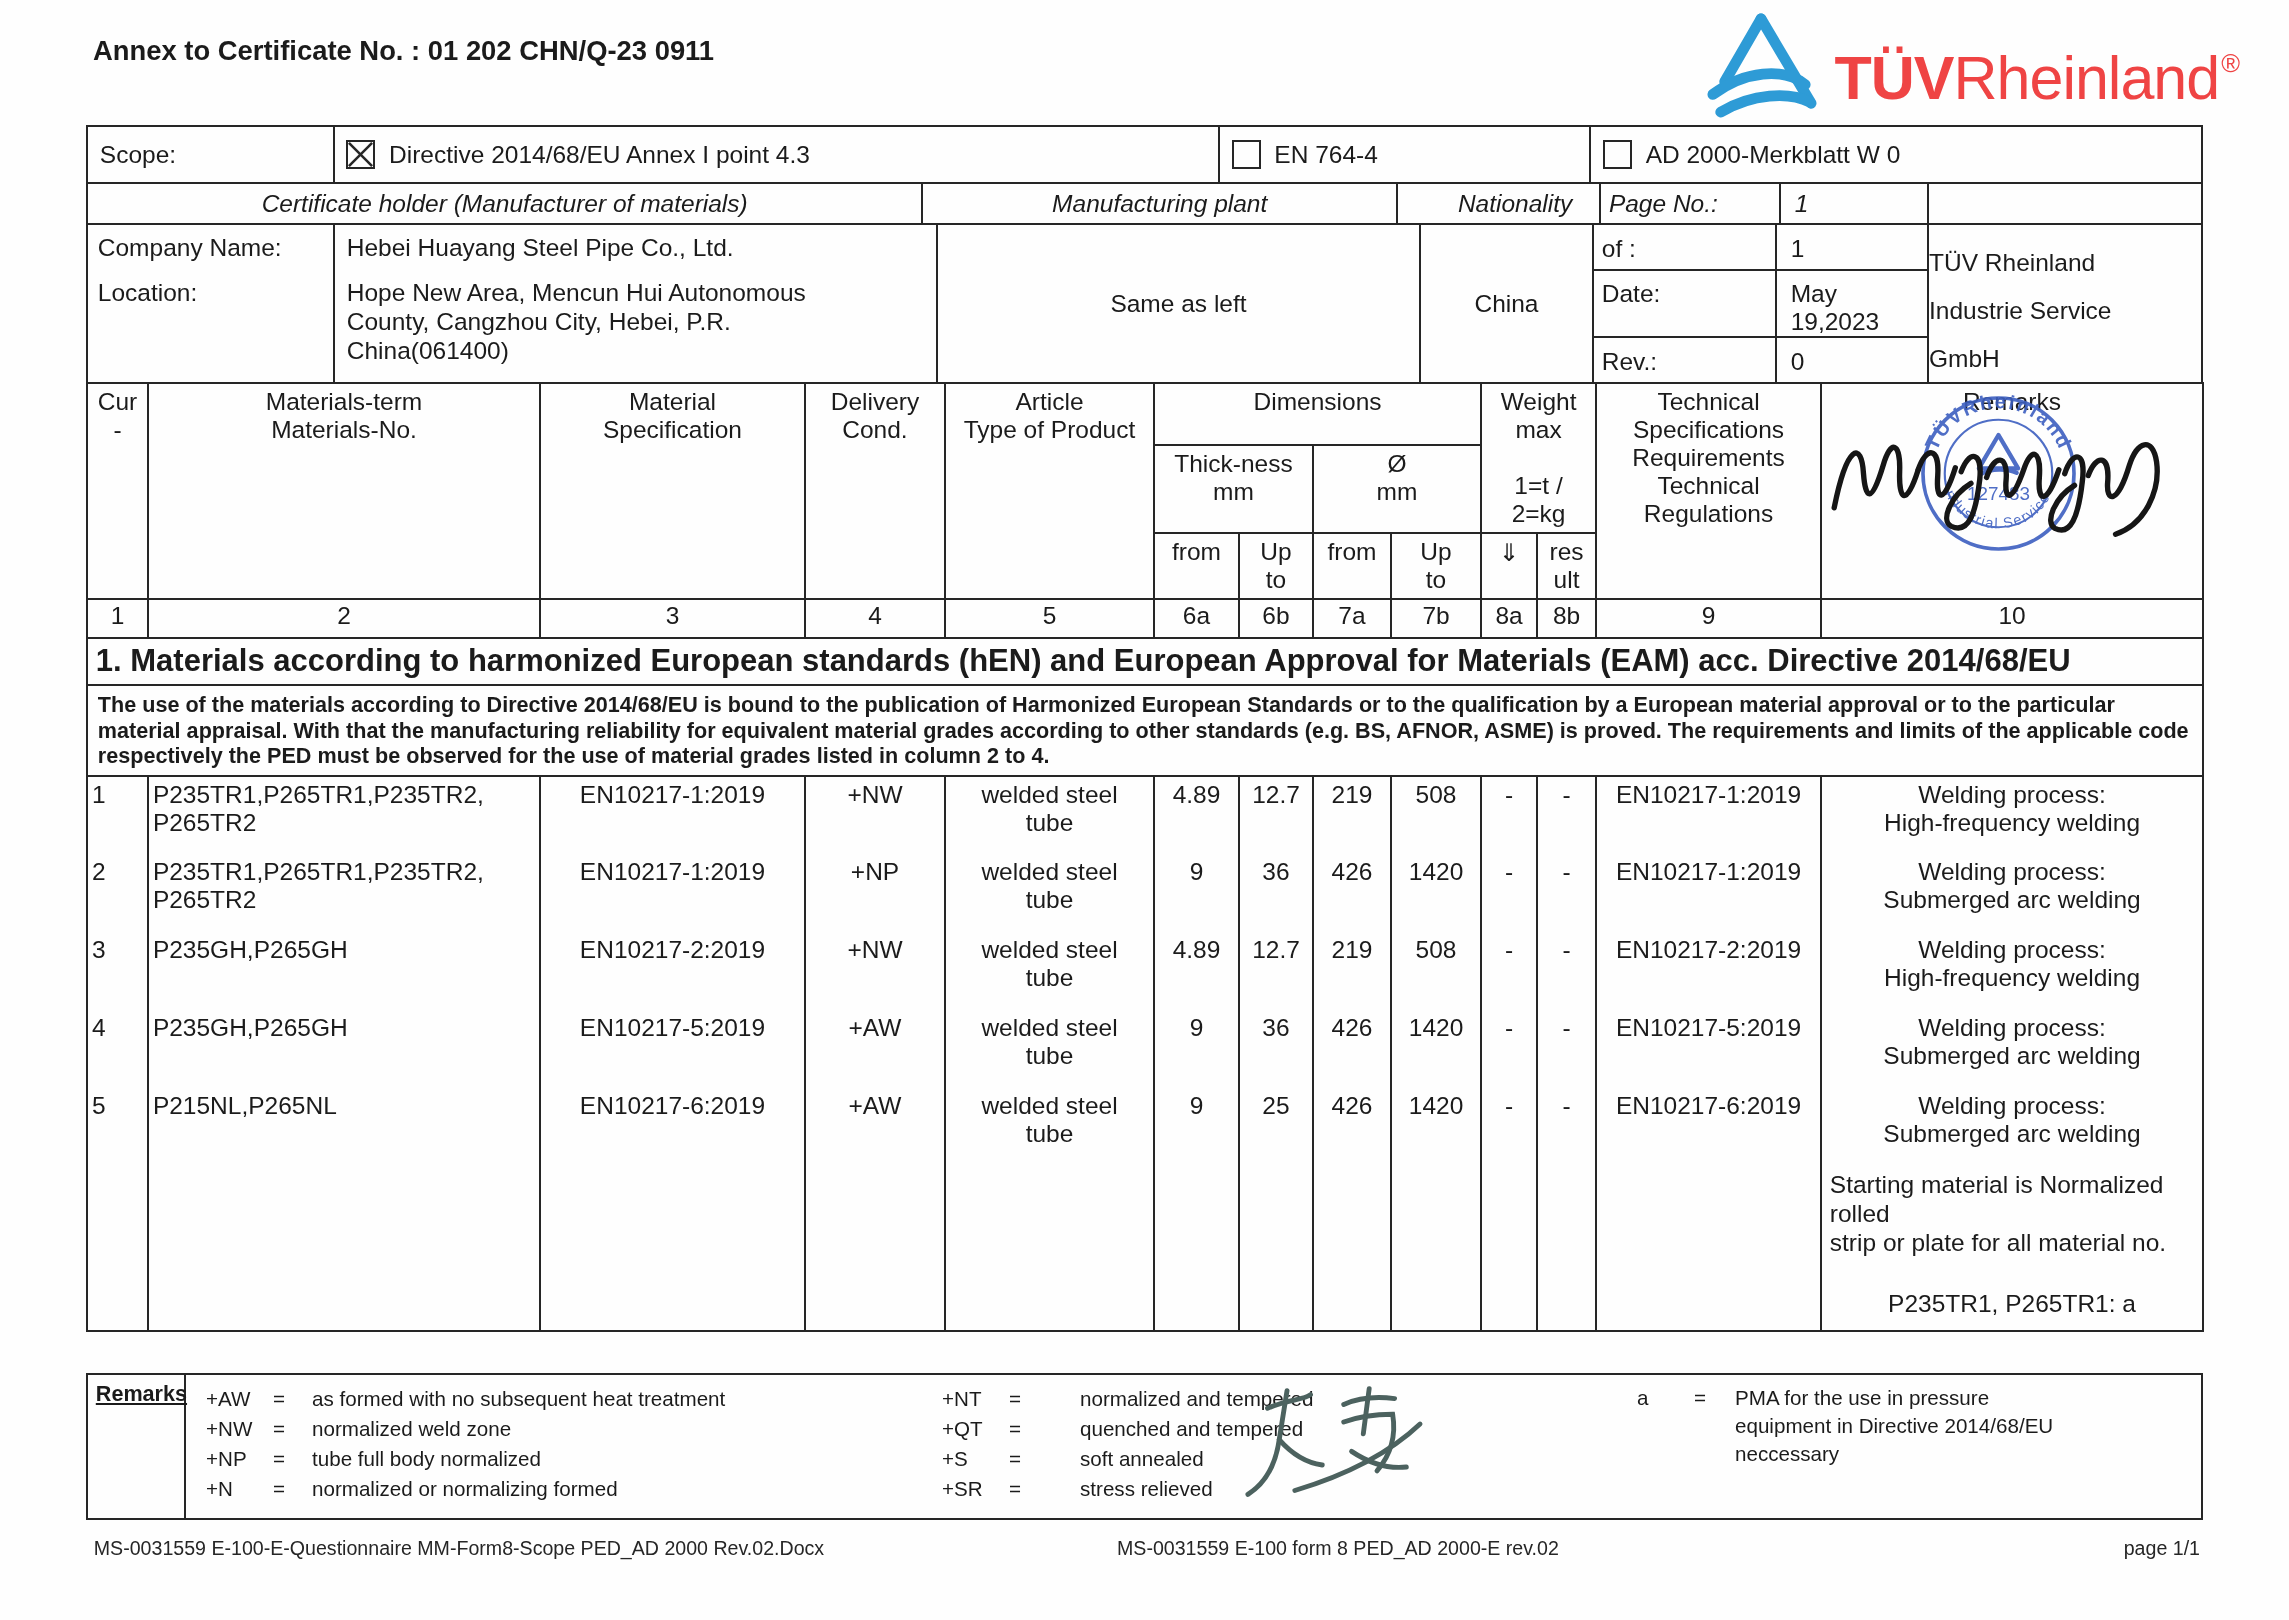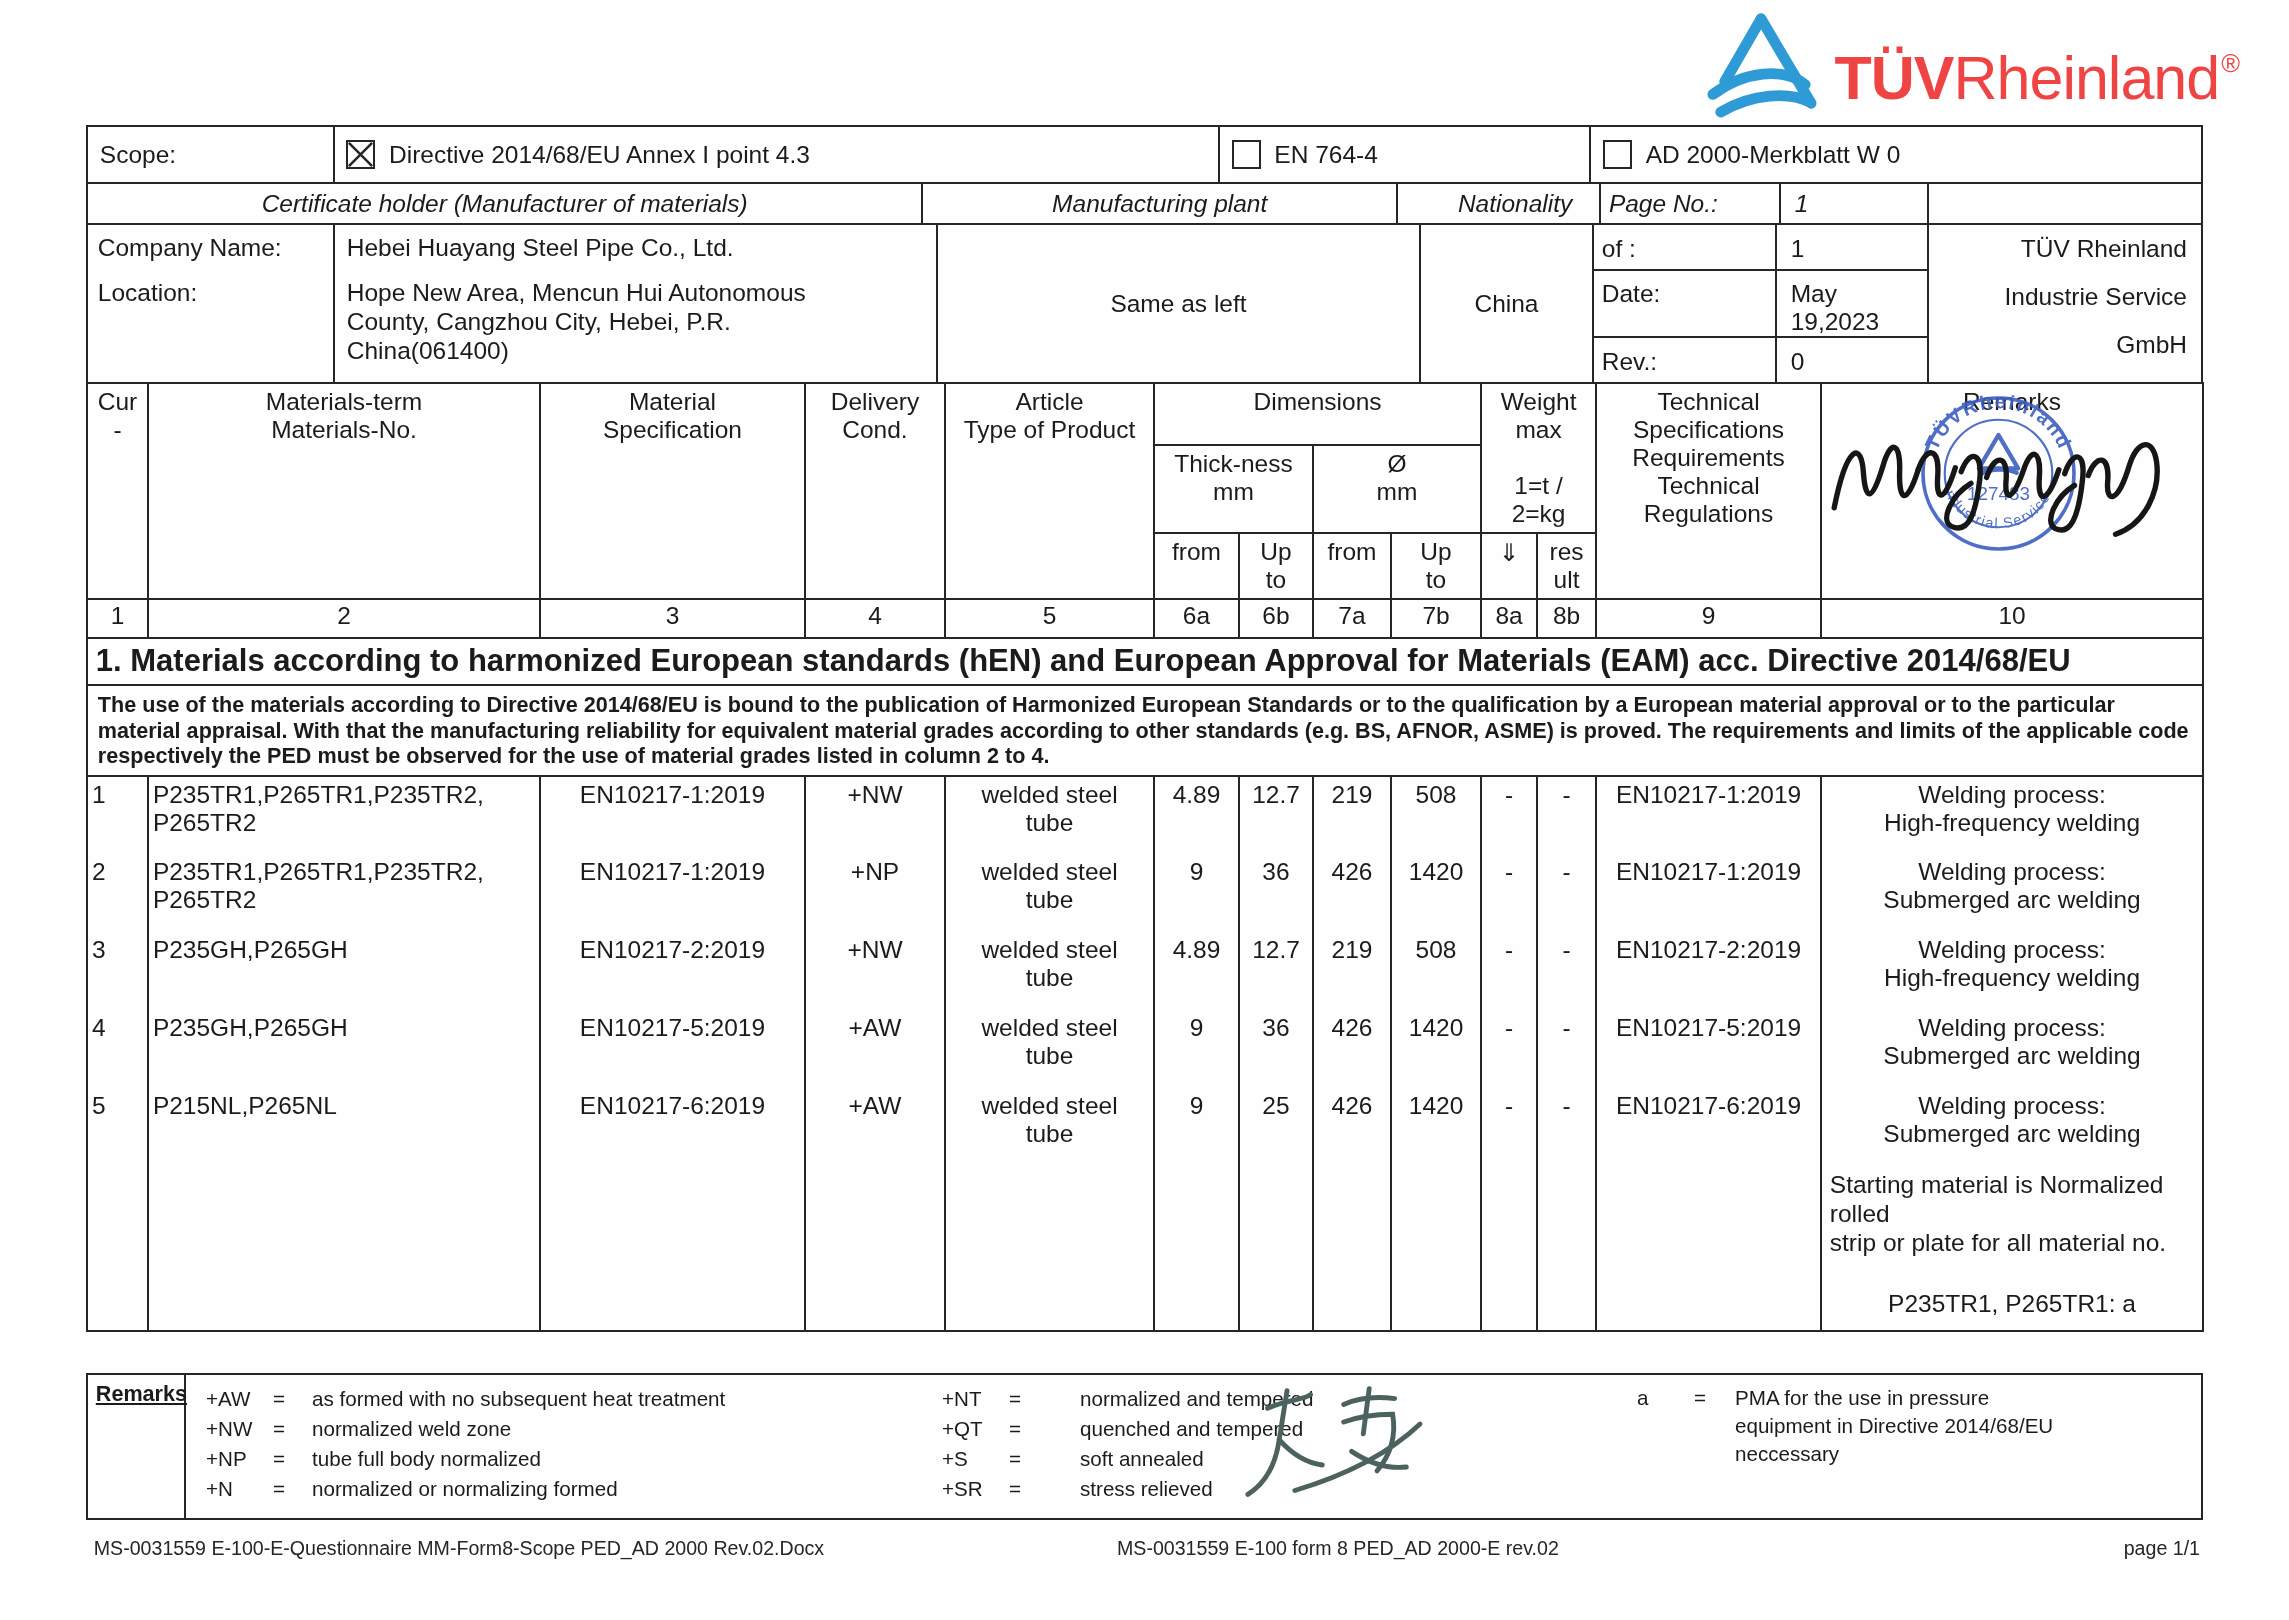--- a/index.html
+++ b/index.html
@@ -40,21 +40,21 @@
   .w-b2 { width:603px; padding:7.8px 0 0 11.8px; }
   .w-cd2 { width:483px; display:flex; align-items:center; justify-content:center; }
   .w-e2 { width:173px; display:flex; align-items:center; justify-content:center; }
   .lbl-stack div, .val-stack div { line-height:29px; }
   .gap16 { margin-bottom:16.7px; }
   .pagearea { width:333px; display:flex; flex-direction:column; border-right:0; }
   .prow { display:flex; border-bottom:2px solid #262626; flex:1; }
   .prow:last-child { border-bottom:0; }
   .prow .pl { width:183px; border-right:2px solid #262626; padding:9.8px 0 0 7.8px; }
   .prow .pv { width:150px; padding:9.8px 0 0 13.7px; }
-  .issuer { width:260px; border-left:2px solid #262626; text-align:right; padding-top:0; line-height:48px; }
+  .issuer { width:260px; border-left:2px solid #262626; text-align:left; padding-top:14px; line-height:48px; }
 
   
   table.main { margin-left:86px; width:2117px; border-collapse:collapse; table-layout:fixed;
                border:2.9px solid #262626; font-size:24.5px; }
   table.main th, table.main td { border:2px solid #262626; font-weight:normal; vertical-align:top; padding:3.9px 3.9px; }
   tr.h1 { height:49px; } tr.h2 { height:69px; } tr.h3 { height:55px; }
   tr.h1 th, tr.h2 th, tr.h3 th { text-align:center; }
   th.cur { text-align:left; padding-left:5.9px; }
   th.dim-h { border-bottom:0; }
   tr.h2 th { border-top:0; }
@@ -97,20 +97,21 @@
   .footer .f-left { position:absolute; left:7.8px; }
   .footer .f-center { position:absolute; left:1031px; }
   .footer .f-right { position:absolute; right:4px; }
 </style>
 </head>
 <body>
 
 <div class="page">
 
   <div class="hdr">
+    <div class="doc-title">Annex to Certificate No. : 01 202 CHN/Q-23 0911</div>
     <div class="logo">
       <svg width="120" height="108" viewBox="0 0 122 110">
         <g fill="none" stroke="#2e9bd6" stroke-width="11" stroke-linecap="round" stroke-linejoin="round">
           <path d="M61,9 L112,95"></path>
           <path d="M61,9 L24,73"></path>
           <path d="M12,86 C44,62 84,58 106,76"></path>
           <path d="M20,104 C52,85 90,83 111,94"></path>
         </g>
       </svg>
       <div class="wordmark"><span class="tuv">TÜV</span><span>Rheinland</span><span class="reg">®</span></div>

